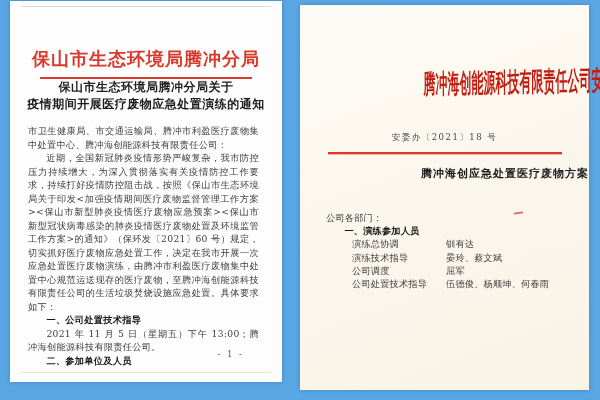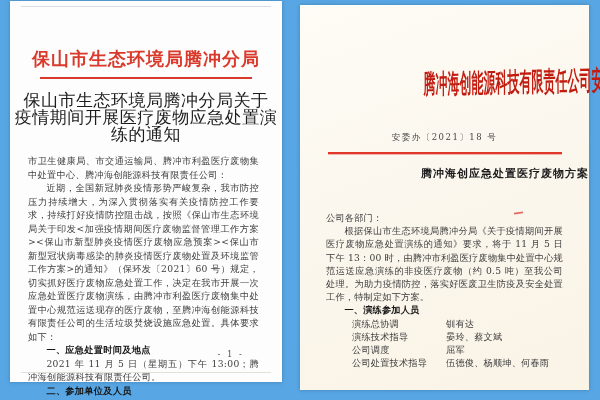--- a/index.html
+++ b/index.html
@@ -32,24 +32,23 @@
     margin-top: 46px;
     text-align: center;
     font-size: 18px;
     font-weight: bold;
     color: #d93a2b;
     letter-spacing: 1px;
     white-space: nowrap;
   }
   .l-underline { width: 212px; height: 2px; background: #d93a2b; margin: 6px auto 0; }
   .l-title {
-    margin-top: 13px;
     text-align: center;
-    font-size: 17px;
-    font-weight: normal;
+    font-size: 12px;
+    font-weight: bold;
     color: #1c1c1c;
     line-height: 17px;
     letter-spacing: .5px;
   }
   .l-body {
     margin-top: 11px;
     padding: 0 23px 0 18px;
     font-size: 9.2px;
     line-height: 13.5px;
     color: #3d3d3d;
@@ -127,21 +126,21 @@
   <div class="l-underline"></div>
 
   <div class="l-title">
     <div>保山市生态环境局腾冲分局关于</div>
     <div>疫情期间开展医疗废物应急处置演练的通知</div>
   </div>
 
   <div class="l-body">
     <p>市卫生健康局、市交通运输局、腾冲市利盈医疗废物集中处置中心、腾冲海创能源科技有限责任公司：</p>
     <p class="indent">近期，全国新冠肺炎疫情形势严峻复杂，我市防控压力持续增大，为深入贯彻落实有关疫情防控工作要求，持续打好疫情防控阻击战，按照《保山市生态环境局关于印发&lt;加强疫情期间医疗废物监督管理工作方案&gt;&lt;保山市新型肺炎疫情医疗废物应急预案&gt;&lt;保山市新型冠状病毒感染的肺炎疫情医疗废物处置及环境监管工作方案&gt;的通知》（保环发〔2021〕60 号）规定，切实抓好医疗废物应急处置工作，决定在我市开展一次应急处置医疗废物演练，由腾冲市利盈医疗废物集中处置中心规范运送现存的医疗废物，至腾冲海创能源科技有限责任公司的生活垃圾焚烧设施应急处置。具体要求如下：</p>
-    <p class="sect-head">一、应急处置时间及地点</p>
+    <p class="sect-head">一、公司处置技术指导</p>
     <p class="indent">2021 年 11 月 5 日（星期五）下午 13:00；腾冲海创能源科技有限责任公司。</p>
     <p class="sect-head">二、参加单位及人员</p>
   </div>
 
   <div class="l-pagenum">- 1 -</div>
   <div class="scan-line bottom"></div>
 </div>
 
 <div class="page page-right">
   <div class="r-header-wrap">
@@ -150,21 +149,20 @@
 
   <div class="r-docnum">安委办〔2021〕18 号</div>
   <div class="r-redline"></div>
 
   <div class="r-title">腾冲海创应急处置医疗废物方案</div>
 
   <div class="red-mark"></div>
 
   <div class="r-body">
     <p>公司各部门：</p>
-    <p class="indent">根据保山市生态环境局腾冲分局《关于疫情期间开展医疗废物应急处置演练的通知》要求，将于 11 月 5 日下午 13：00 时，由腾冲市利盈医疗废物集中处置中心规范运送应急演练的非疫医疗废物（约 0.5 吨）至我公司处理。为助力疫情防控，落实好医废卫生防疫及安全处置工作，特制定如下方案。</p>
     <p class="sect-head">一、演练参加人员</p>
 
     <div class="role-row">
       <span class="role-label">演练总协调</span>
       <span class="role-names">钏有达</span>
     </div>
     <div class="role-row">
       <span class="role-label">演练技术指导</span>
       <span class="role-names">晏玲、蔡文斌</span>
     </div>

